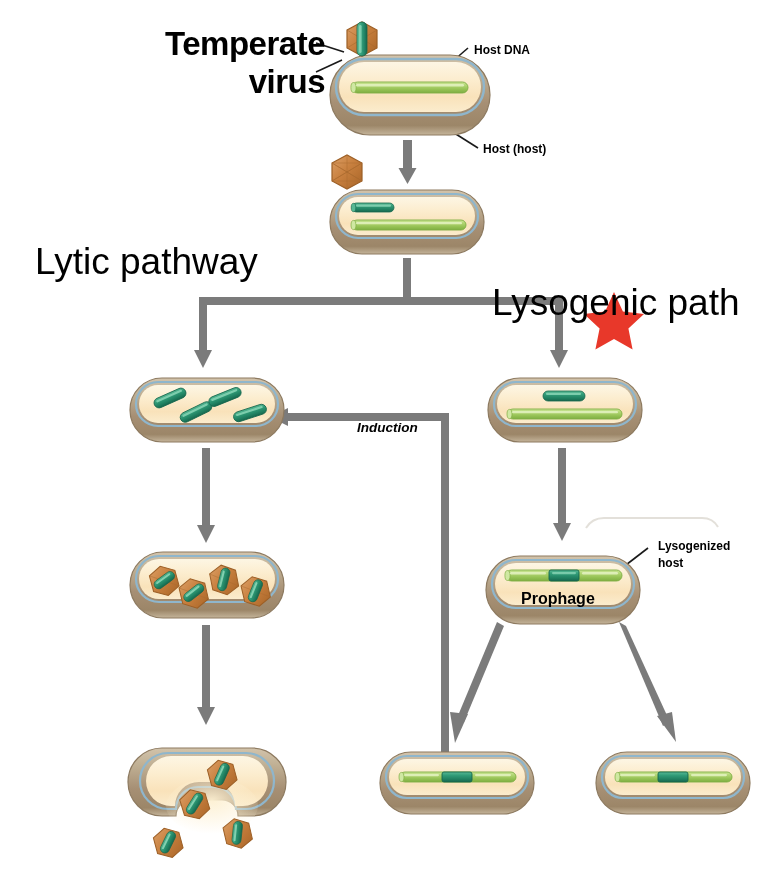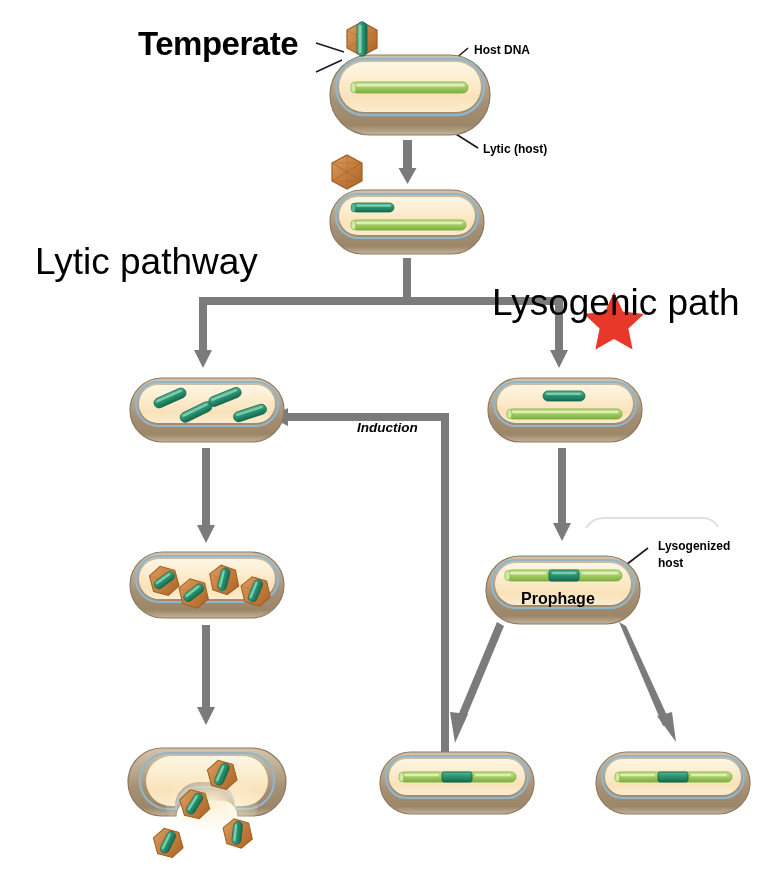--- a/index.html
+++ b/index.html
@@ -346,27 +346,28 @@
         <ellipse cx="617.5" cy="777" rx="2.5" ry="4.6" fill="#cfe8a2" stroke="#7fae43" stroke-width="0.7"></ellipse>
         <rect x="658" y="772" width="30" height="10" rx="2" fill="url(#gViralDNA)" stroke="#17674d" stroke-width="0.9"></rect>
         <rect x="620" y="774" width="35" height="2.2" rx="1.1" fill="#e4f2c2" opacity="0.85"></rect>
         <rect x="691" y="774" width="36" height="2.2" rx="1.1" fill="#e4f2c2" opacity="0.85"></rect>
       </g>
     </g>
 
     <polygon points="614,292 622.9,311.6 644,314.1 628.4,328.5 632.6,349.4 614,339 595.4,349.4 599.6,328.5 584,314.1 605.1,311.6" fill="#E8382A"></polygon>
   </svg>
 
-  <div class="lbl lbl-bold-big" style="left:76px;top:25px;width:222px;text-align:right;">
+  <div class="lbl lbl-bold-big" style="left:103px;top:25px;width:222px;text-align:right;">
     <div>Temperate</div>
+    <div>virus</div>
   </div>
 
   <div class="lbl lbl-callout" style="left:474px;top:42px;">Host DNA</div>
 
-  <div class="lbl lbl-callout" style="left:483px;top:141px;">Lytic (host)</div>
+  <div class="lbl lbl-callout" style="left:483px;top:141px;">Host (host)</div>
 
   <div class="lbl lbl-path" style="left:35px;top:241px;">Lytic pathway</div>
 
   <div class="lbl lbl-path" style="left:492px;top:241px;margin-top:41px;">Lysogenic path</div>
 
   <div class="lbl lbl-small" style="left:357px;top:420px;font-style:italic;">Induction</div>
 
   <div class="lbl lbl-proph" style="left:521px;top:590px;">Prophage</div>
 
   <div class="lbl lbl-callout" style="left:652px;top:538px;margin-left:6px;">

